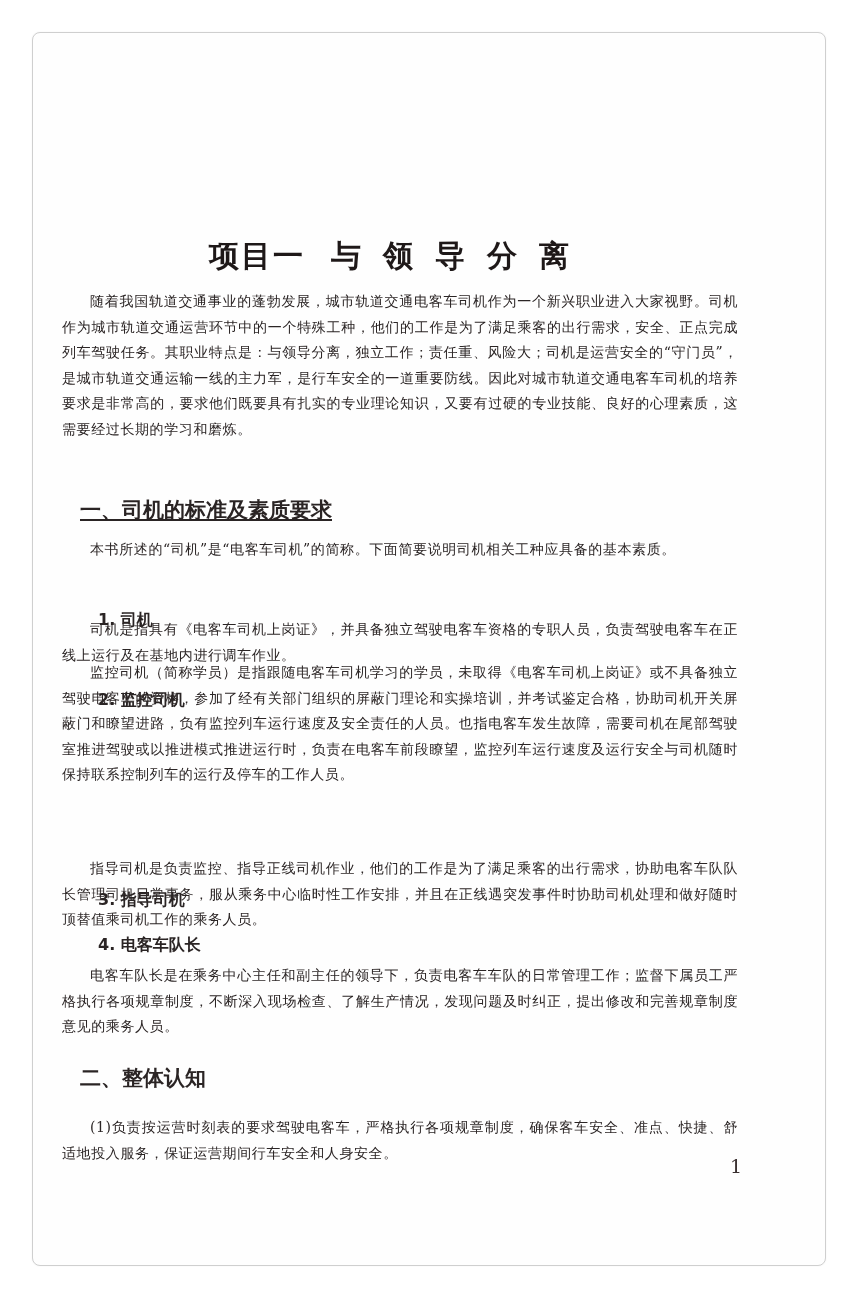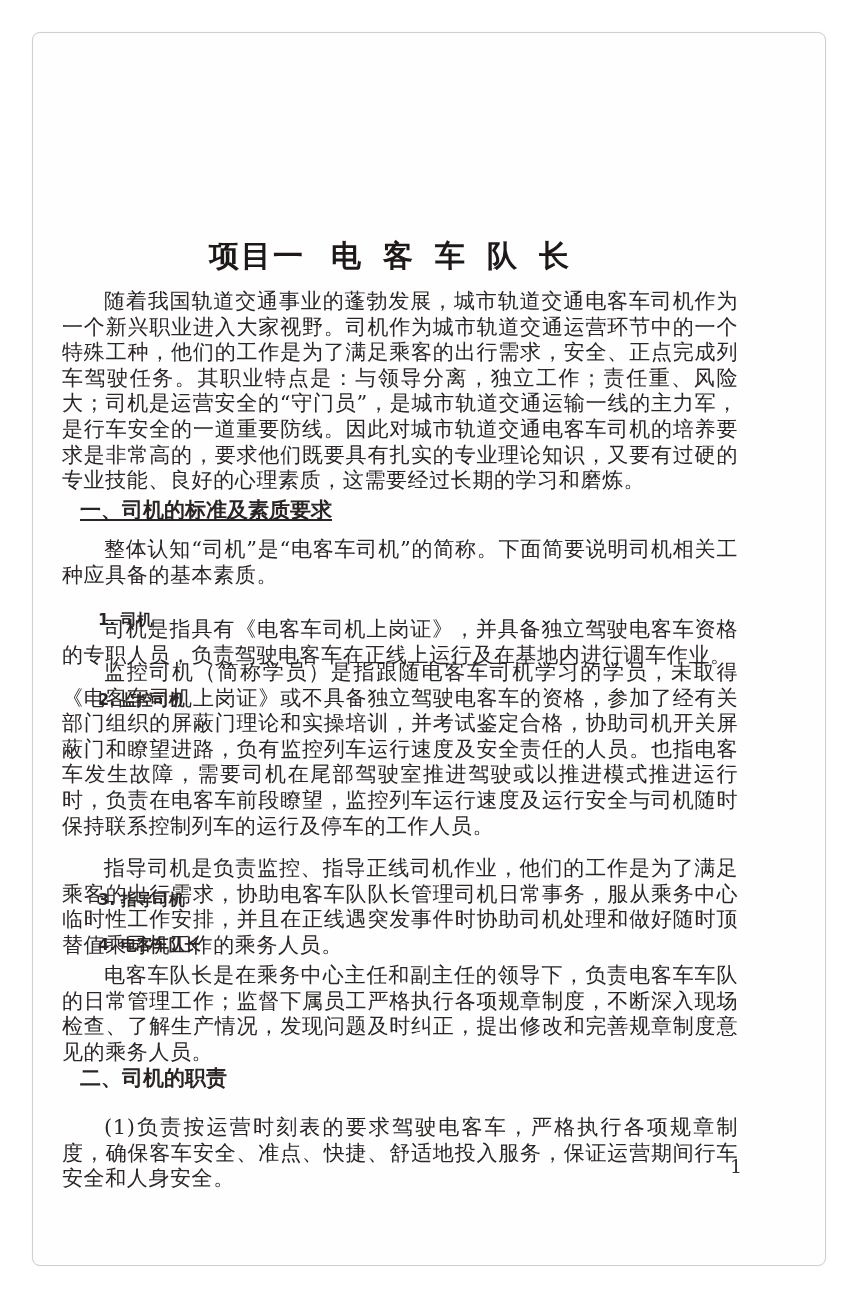--- a/index.html
+++ b/index.html
@@ -13,21 +13,21 @@
   .title {
     position: absolute; left: 62px; top: 216px; width: 676px; text-align: center;
     font-family: "DejaVu Sans", "Liberation Sans", sans-serif;
     font-weight: bold; font-size: 30px; letter-spacing: 2px; color: #1e1818;
   }
   .title .gap { display: inline-block; width: 26px; }
   .title .spaced { letter-spacing: 22px; }
   .para {
     position: absolute; left: 62px; width: 676px;
     font-family: "DejaVu Serif", "Liberation Serif", serif;
-    font-size: 21px; line-height: 25.6px; color: #2b2525;
+    font-size: 14px; line-height: 25.6px; color: #2b2525;
     text-align: justify; text-indent: 2em; letter-spacing: 0.6px;
     margin: 0;
   }
   .h2 {
     position: absolute; left: 80px;
     font-family: "DejaVu Sans", "Liberation Sans", sans-serif;
     font-size: 21px; color: #2a2424; margin: 0;
   }
   .h3 {
     position: absolute; left: 82px;
@@ -39,38 +39,38 @@
     font-family: "DejaVu Serif", "Liberation Serif", serif;
     font-size: 19px; color: #3a3030;
   }
 </style>
 </head>
 <body>
 
 <div class="page"></div>
 
 <h1 class="title">
-  <span>项目一</span><span class="gap"></span><span class="spaced">电客车队长</span>
+  <span>项目一</span><span class="gap"></span><span class="spaced">与领导分离</span>
 </h1>
 
 <p class="para" style="top:289px;">随着我国轨道交通事业的蓬勃发展，城市轨道交通电客车司机作为一个新兴职业进入大家视野。司机作为城市轨道交通运营环节中的一个特殊工种，他们的工作是为了满足乘客的出行需求，安全、正点完成列车驾驶任务。其职业特点是：与领导分离，独立工作；责任重、风险大；司机是运营安全的“守门员”，是城市轨道交通运输一线的主力军，是行车安全的一道重要防线。因此对城市轨道交通电客车司机的培养要求是非常高的，要求他们既要具有扎实的专业理论知识，又要有过硬的专业技能、良好的心理素质，这需要经过长期的学习和磨炼。</p>
 
 <h2 class="h2" style="top:496px;text-decoration:underline;">一、司机的标准及素质要求</h2>
 
-<p class="para" style="top:537px;">整体认知“司机”是“电客车司机”的简称。下面简要说明司机相关工种应具备的基本素质。</p>
+<p class="para" style="top:537px;">本书所述的“司机”是“电客车司机”的简称。下面简要说明司机相关工种应具备的基本素质。</p>
 
 <h3 class="h3" style="top:594px;">1. 司机</h3>
 <p class="para" style="top:617px;">司机是指具有《电客车司机上岗证》，并具备独立驾驶电客车资格的专职人员，负责驾驶电客车在正线上运行及在基地内进行调车作业。</p>
 
 <h3 class="h3" style="top:674px;">2. 监控司机</h3>
 <p class="para" style="top:660px;">监控司机（简称学员）是指跟随电客车司机学习的学员，未取得《电客车司机上岗证》或不具备独立驾驶电客车的资格，参加了经有关部门组织的屏蔽门理论和实操培训，并考试鉴定合格，协助司机开关屏蔽门和瞭望进路，负有监控列车运行速度及安全责任的人员。也指电客车发生故障，需要司机在尾部驾驶室推进驾驶或以推进模式推进运行时，负责在电客车前段瞭望，监控列车运行速度及运行安全与司机随时保持联系控制列车的运行及停车的工作人员。</p>
 
 <h3 class="h3" style="top:874px;">3. 指导司机</h3>
 <p class="para" style="top:856px;">指导司机是负责监控、指导正线司机作业，他们的工作是为了满足乘客的出行需求，协助电客车队队长管理司机日常事务，服从乘务中心临时性工作安排，并且在正线遇突发事件时协助司机处理和做好随时顶替值乘司机工作的乘务人员。</p>
 
 <h3 class="h3" style="top:919px;">4. 电客车队长</h3>
 <p class="para" style="top:963px;">电客车队长是在乘务中心主任和副主任的领导下，负责电客车车队的日常管理工作；监督下属员工严格执行各项规章制度，不断深入现场检查、了解生产情况，发现问题及时纠正，提出修改和完善规章制度意见的乘务人员。</p>
 
-<h2 class="h2" style="top:1064px;">二、司机的职责</h2>
+<h2 class="h2" style="top:1064px;">二、整体认知</h2>
 
 <p class="para" style="top:1102px;margin-top:13px;">(1)负责按运营时刻表的要求驾驶电客车，严格执行各项规章制度，确保客车安全、准点、快捷、舒适地投入服务，保证运营期间行车安全和人身安全。</p>
 
 <div class="pagenum">1</div>
 
 </body></html>

